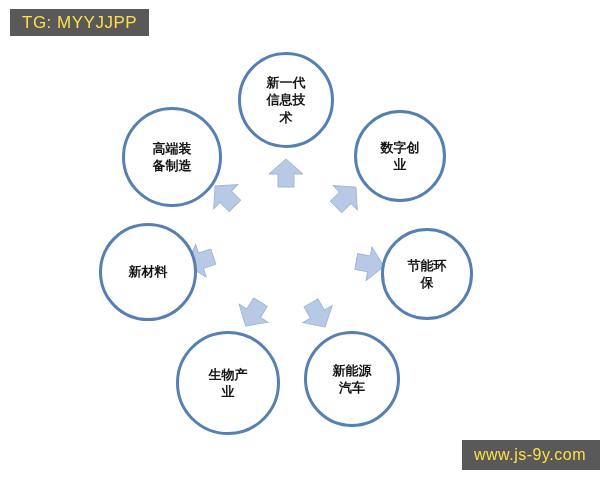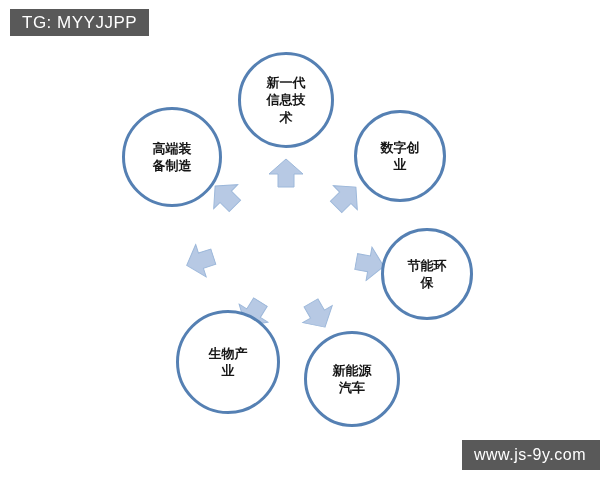--- a/index.html
+++ b/index.html
@@ -7,21 +7,21 @@
     position: relative;
     width: 600px;
     height: 480px;
     background: #ffffff;
     overflow: hidden;
     font-family: "Liberation Sans", "DejaVu Sans", sans-serif;
   }
   .corner-tag {
     position: absolute;
     background: #595959;
-    color: #ffffff;
+    color: #fde047;
     font-size: 17px;
     line-height: 27px;
     letter-spacing: 0.5px;
   }
   .tag-topleft {
     left: 10px;
     top: 9px;
     padding: 0 12px;
   }
   .tag-bottomright {
@@ -54,21 +54,21 @@
     position: absolute;
     width: 36px;
     height: 30px;
   }
   .arrow svg { display: block; width: 100%; height: 100%; }
   
   .n-top          { left: 238px; top:  52px; width:  96px; height:  96px; }
   .n-topright     { left: 354px; top: 110px; width:  92px; height:  92px; }
   .n-right        { left: 381px; top: 228px; width:  92px; height:  92px; }
   .n-bottomright  { left: 304px; top: 331px; width:  96px; height:  96px; }
-  .n-bottomleft   { left: 176px; top: 310px; width: 104px; height: 104px; }
+  .n-bottomleft   { left: 176px; top: 331px; width: 104px; height: 104px; }
   .n-left         { left:  99px; top: 223px; width:  98px; height:  98px; }
   .n-topleft      { left: 122px; top: 107px; width: 100px; height: 100px; }
   .n-center       { left: 210px; top: 197px; width: 153px; height: 100px; }
   
   .a-top         { left: 268px; top: 158px; transform: rotate(0deg); }
   .a-topright    { left: 328px; top: 182px; transform: rotate(45deg); }
   .a-right       { left: 352px; top: 249px; transform: rotate(100deg); }
   .a-bottomright { left: 300px; top: 300px; transform: rotate(150deg); }
   .a-bottomleft  { left: 235px; top: 299px; transform: rotate(212deg); }
   .a-left        { left: 182px; top: 246px; transform: rotate(252deg); }
@@ -122,18 +122,19 @@
 信息技
 术</div>
   <div class="node n-topright">数字创
 业</div>
   <div class="node n-right">节能环
 保</div>
   <div class="node n-bottomright">新能源
 汽车</div>
   <div class="node n-bottomleft">生物产
 业</div>
+  <div class="node n-left">新材料</div>
   <div class="node n-topleft">高端装
 备制造</div>
 
   <div class="corner-tag tag-bottomright">www.js-9y.com</div>
 
 </div>
 
 </body></html>

